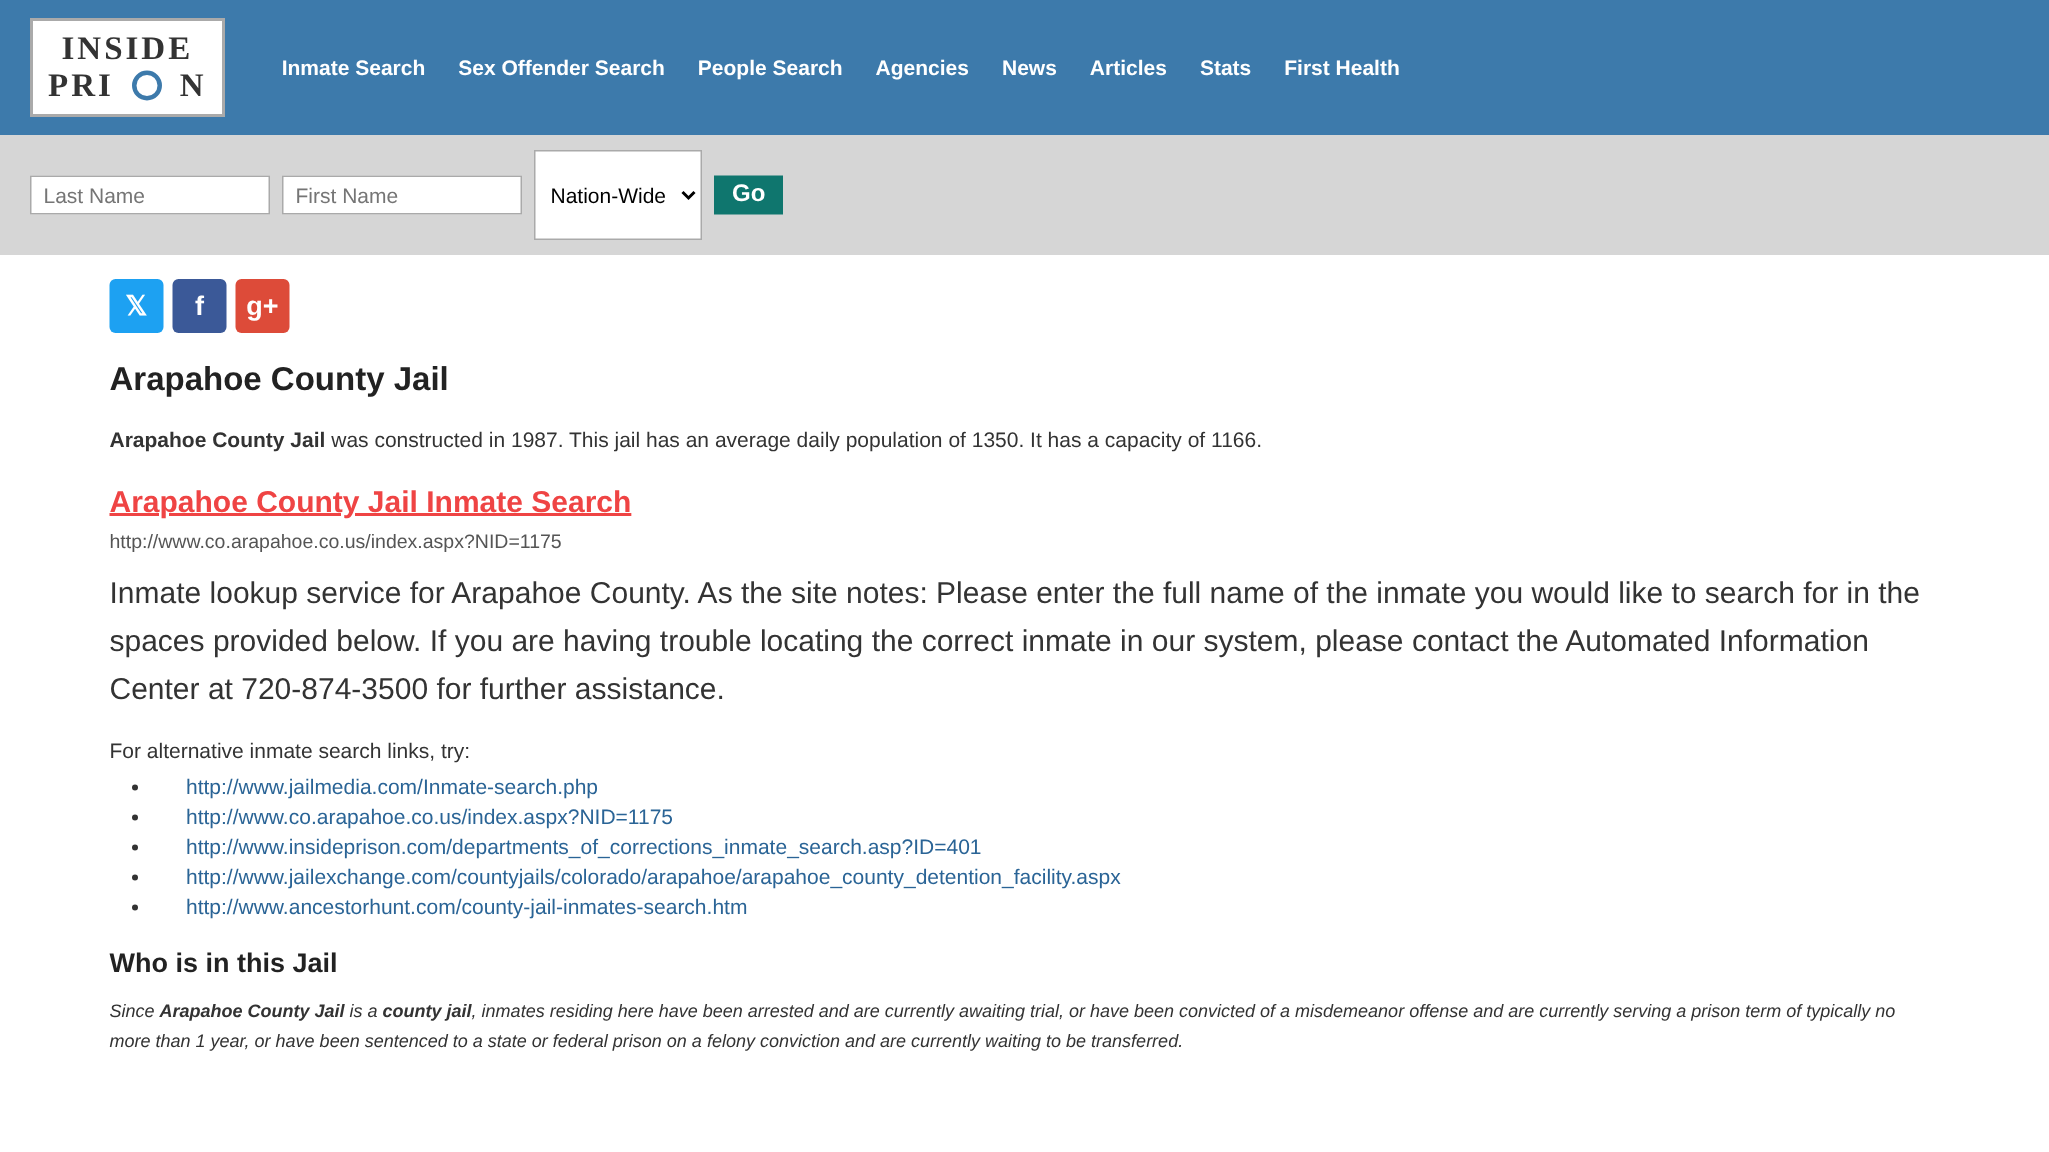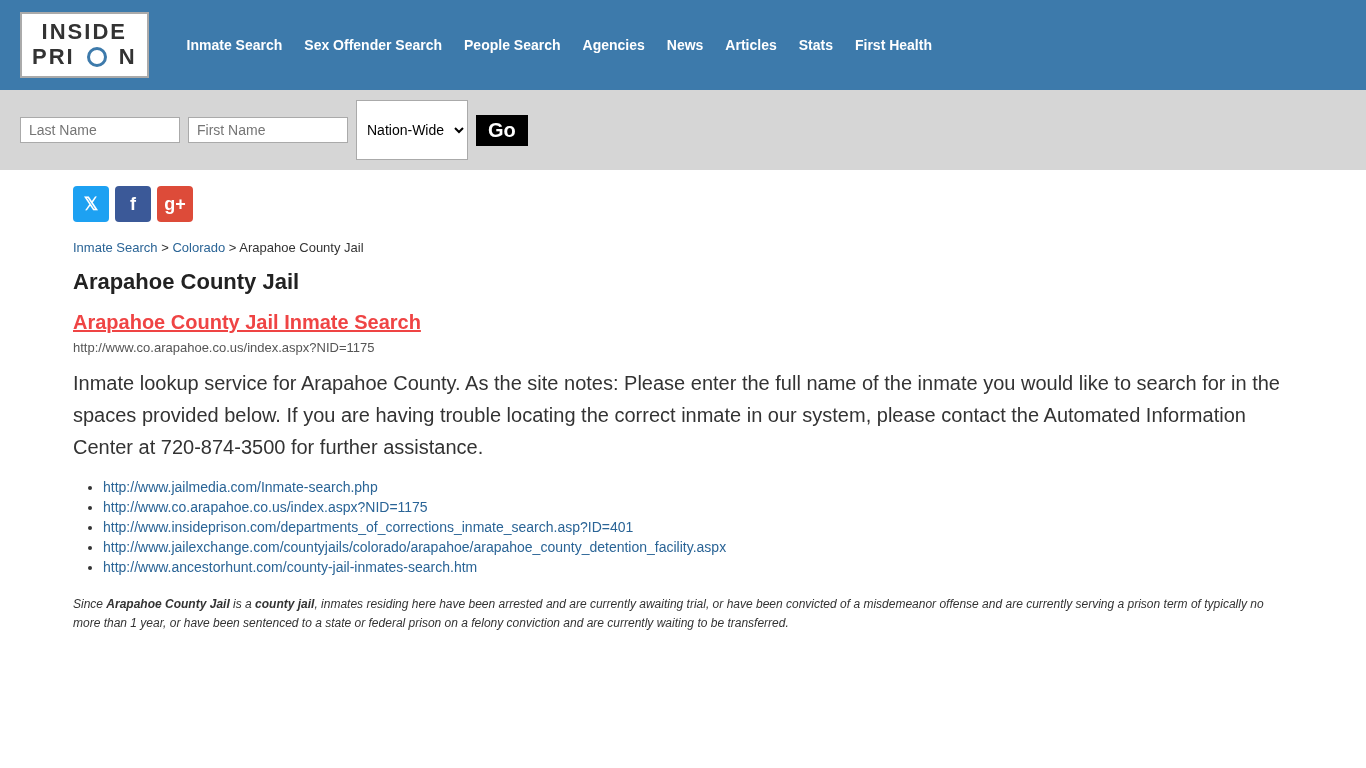--- a/index.html
+++ b/index.html
@@ -13,20 +13,21 @@
       align-items: center;
       min-height: 90px;
     }
     #logo-box {
       background: #fff;
       padding: 6px 10px;
       margin-right: 30px;
       min-width: 120px;
       text-align: center;
       border: 2px solid #aaa;
+      font-family: Liberation Serif, serif;
     }
     #logo-inside {
       font-size: 22px;
       font-weight: 900;
       color: #333;
       letter-spacing: 2px;
       display: block;
       line-height: 1.1;
     }
     #logo-prison {
@@ -79,25 +80,25 @@
       color: #b91c1c;
       width: 160px;
     }
     #search-bar select {
       padding: 20px 6px;
       border: 1px solid #aaa;
       font-size: 14px;
       background: #fff;
     }
     #go-button {
-      background: #000000;
+      background: #0f766e;
       color: #fff;
       border: none;
       padding: 4px 12px;
-      font-size: 20px;
+      font-size: 16px;
       font-weight: bold;
       cursor: pointer;
     }
 
     
     #content {
       max-width: 1260px;
       margin: 0 auto;
       padding: 16px 20px;
     }
@@ -174,20 +175,21 @@
       margin-left: 30px;
       margin-bottom: 20px;
     }
     ul.alt-links li {
       margin-bottom: 4px;
     }
     ul.alt-links li a {
       color: #2a6496;
       text-decoration: none;
       font-size: 14px;
+      margin-left: 21px;
     }
 
     h2.sub-heading {
       font-size: 18px;
       font-weight: bold;
       margin-bottom: 12px;
       color: #222;
     }
     .county-jail-desc {
       font-size: 12px;
@@ -233,45 +235,43 @@
 </div>
 
 <div id="content">
 
   <div id="social-icons">
     <a href="#" class="social-icon twitter-icon" title="Twitter">𝕏</a>
     <a href="#" class="social-icon facebook-icon" title="Facebook">f</a>
     <a href="#" class="social-icon google-icon" title="Google+">g+</a>
   </div>
 
-  <div id="breadcrumb">
-    <a href="#">Inmate Search</a>
-    <span> &gt; </span>
-    <a href="#">Colorado</a>
-    <span> &gt; </span>
-    <span>Arapahoe County Jail</span>
-  </div>
 
   <h1 class="page-title">Arapahoe County Jail</h1>
 
+  <p class="description">
+    <strong>Arapahoe County Jail</strong><span> was constructed in 1987. This jail has an average daily population of 1350. It has a capacity of 1166.</span>
+  </p>
 
   <h2 class="section-link">
     <a href="#">Arapahoe County Jail Inmate Search</a>
   </h2>
 
   <p class="url-text">http://www.co.arapahoe.co.us/index.aspx?NID=1175</p>
 
   <p class="lookup-description">Inmate lookup service for Arapahoe County. As the site notes: Please enter the full name of the inmate you would like to search for in the spaces provided below. If you are having trouble locating the correct inmate in our system, please contact the Automated Information Center at 720-874-3500 for further assistance.</p>
 
+  <p class="alt-links-intro">For alternative inmate search links, try:</p>
 
   <ul class="alt-links">
     <li><a href="#">http://www.jailmedia.com/Inmate-search.php</a></li>
     <li><a href="#">http://www.co.arapahoe.co.us/index.aspx?NID=1175</a></li>
     <li><a href="#">http://www.insideprison.com/departments_of_corrections_inmate_search.asp?ID=401</a></li>
     <li><a href="#">http://www.jailexchange.com/countyjails/colorado/arapahoe/arapahoe_county_detention_facility.aspx</a></li>
     <li><a href="#">http://www.ancestorhunt.com/county-jail-inmates-search.htm</a></li>
   </ul>
 
+  <h2 class="sub-heading">Who is in this Jail</h2>
   <p class="county-jail-desc">
     Since <strong>Arapahoe County Jail</strong> is a <strong>county jail</strong>, inmates residing here have been arrested and are currently awaiting trial, or have been convicted of a misdemeanor offense and are currently serving a prison term of typically no more than 1 year, or have been sentenced to a state or federal prison on a felony conviction and are currently waiting to be transferred.
   </p>
 
 </div>
 
 </body></html>

